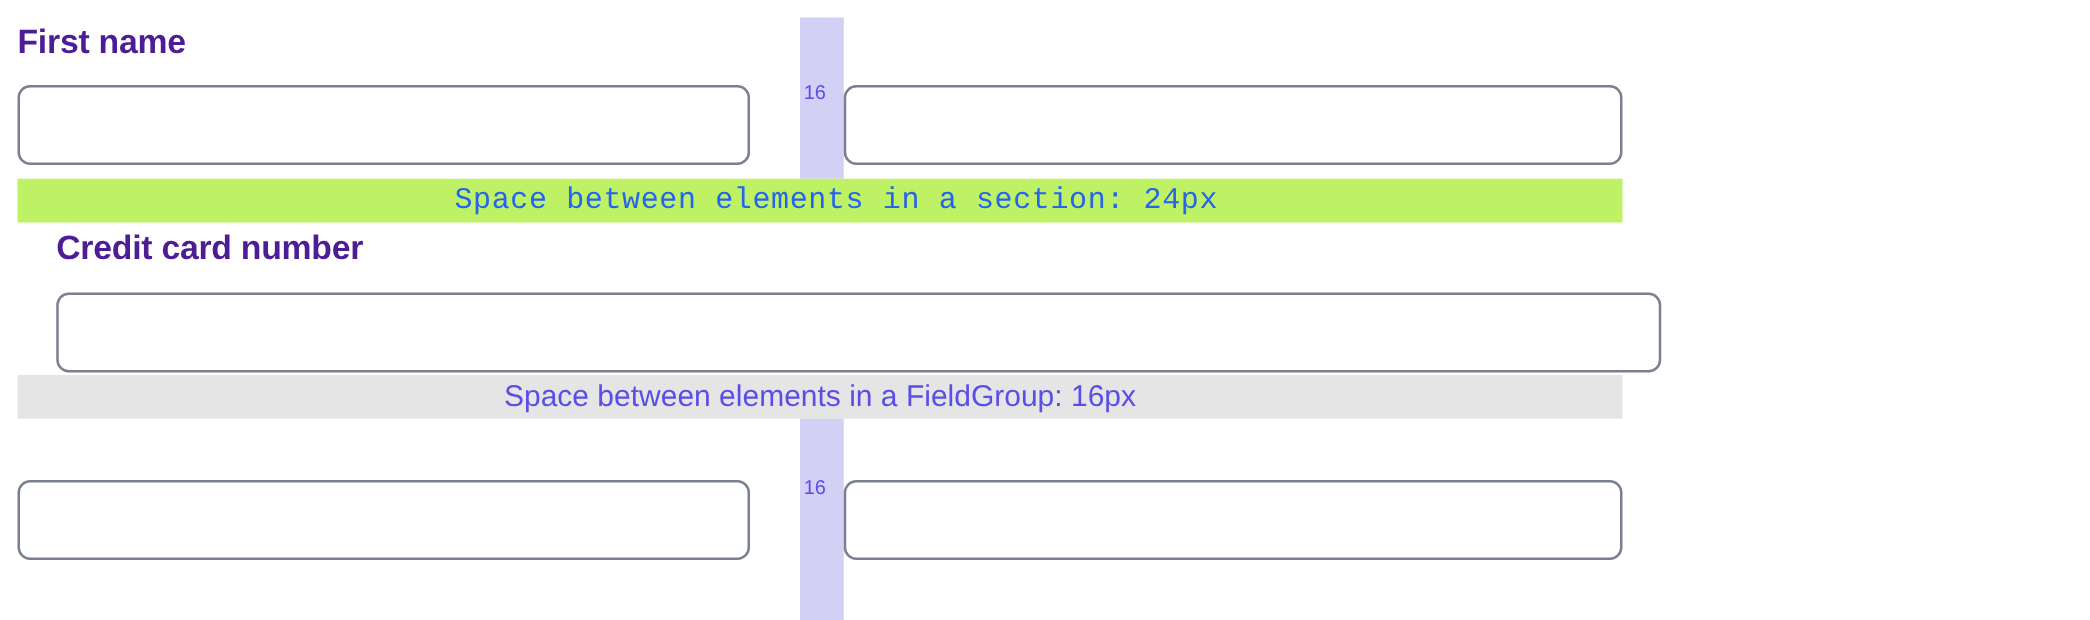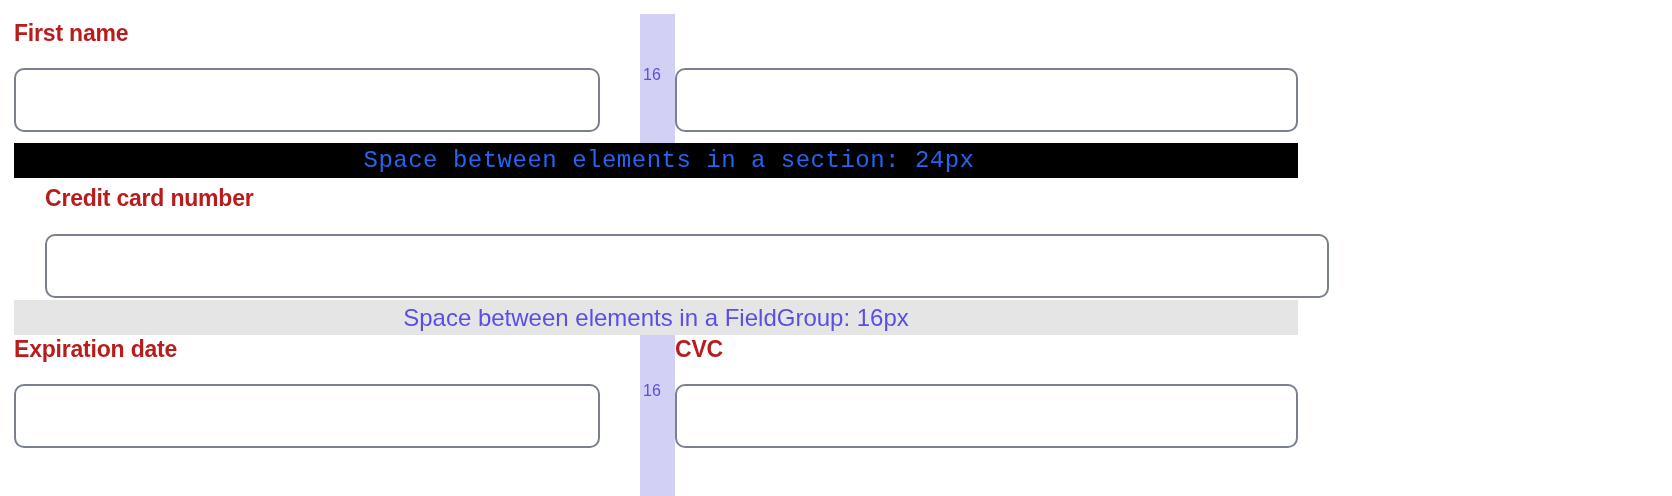--- a/index.html
+++ b/index.html
@@ -18,23 +18,23 @@
   #page {
     position: relative;
     width: 1672px;
     height: 496px;
     background: #ffffff;
   }
 
   
   .field-label {
     font-family: "Liberation Sans", sans-serif;
-    font-size: 23px;
+    font-size: 27px;
     font-weight: bold;
-    color: #b91c1c;
+    color: #4c1d95;
     line-height: 30px;
     letter-spacing: -0.2px;
     white-space: nowrap;
   }
 
   .text-input {
     box-sizing: border-box;
     background: #ffffff;
     border: 2px solid #7a8090;
     border-radius: 10px;
@@ -73,21 +73,21 @@
     position: absolute;
     left: 14px;
     width: 1284px;
     height: 35px;
     display: flex;
     align-items: center;
     justify-content: center;
     box-sizing: border-box;
   }
   .banner-section {
-    background: #000000;
+    background: #bef264;
     padding-left: 26px;
   }
   .banner-section .banner-text {
     font-family: "Liberation Mono", monospace;
     font-size: 24px;
     color: #2563f0;
     letter-spacing: 0.5px;
     white-space: nowrap;
   }
   .banner-fieldgroup {
@@ -135,27 +135,21 @@
     <input class="text-input" type="text" value="" style="">
   </div>
 
   <div class="banner banner-fieldgroup" style="top:300px;">
     <span class="banner-text">Space between elements in a FieldGroup: 16px</span>
   </div>
 
   <div class="gap-band" style="top:335px; height:161px;"></div>
   <div class="gap-band-value" style="top:376px;">16</div>
 
-  <div class="abs col-left" style="top:334px;">
-    <div class="field-label">Expiration date</div>
-  </div>
   <div class="abs col-left" style="top:384px;">
     <input class="text-input" type="text" value="" style="">
   </div>
 
-  <div class="abs col-right" style="top:334px;">
-    <div class="field-label">CVC</div>
-  </div>
   <div class="abs col-right" style="top:384px;">
     <input class="text-input" type="text" value="" style="">
   </div>
 
 </div>
 
 </body></html>

